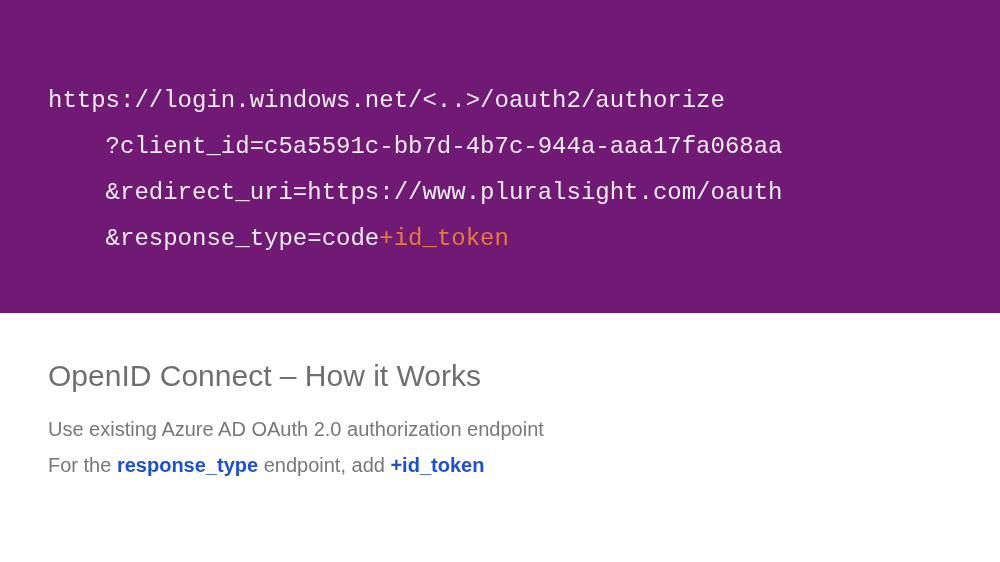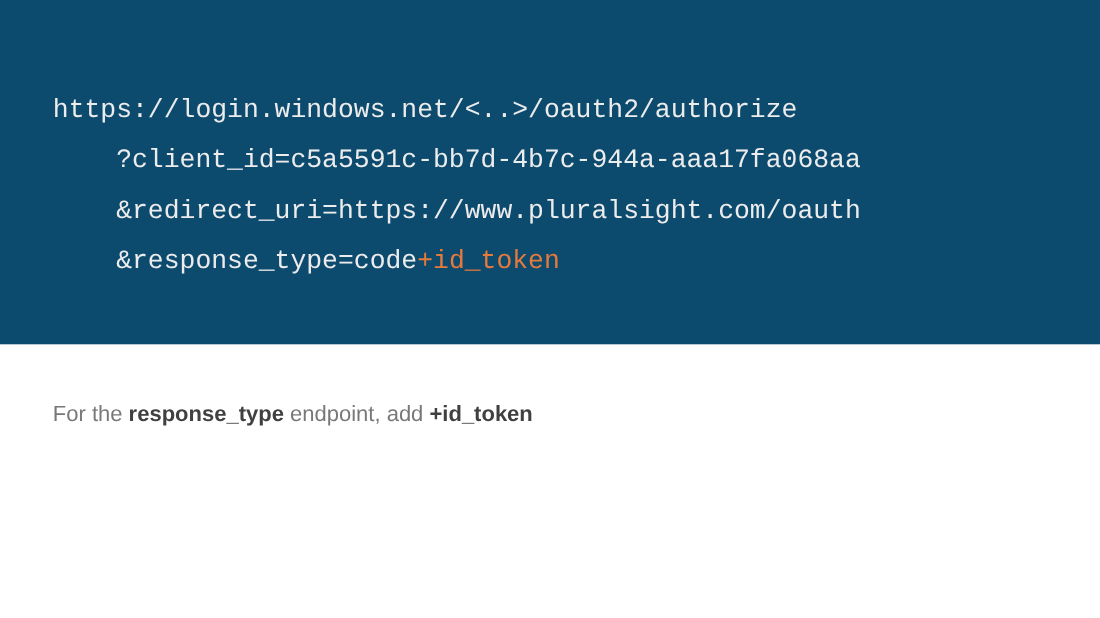--- a/index.html
+++ b/index.html
@@ -5,21 +5,21 @@
   html, body {
     margin: 0;
     padding: 0;
     width: 1000px;
     height: 562px;
     font-family: "Segoe UI", "Helvetica Neue", Arial, sans-serif;
     background: #ffffff;
     overflow: hidden;
   }
   .top {
-    background: #0c4a6e;
+    background: #701a75;
     height: 313px;
     box-sizing: border-box;
     padding: 78px 0 16px 48px;
   }
   .code {
     font-family: Consolas, "Menlo", "Courier New", monospace;
     font-size: 24px;
     line-height: 46px;
     color: #ececec;
     white-space: pre;
@@ -38,30 +38,32 @@
     color: #6f6f6f;
     margin: 0 0 18px 0;
   }
   .line {
     font-size: 20px;
     line-height: 36px;
     color: #787878;
   }
   .line .b {
     font-weight: 700;
-    color: #404040;
+    color: #1d4ed8;
   }
 </style>
 </head>
 <body>
 
 <div class="top">
   <div class="code"><span>https://login.windows.net/&lt;..&gt;/oauth2/authorize</span>
 <span>    ?client_id=c5a5591c-bb7d-4b7c-944a-aaa17fa068aa</span>
 <span>    &amp;redirect_uri=https://www.pluralsight.com/oauth</span>
 <span>    &amp;response_type=code</span><span class="hl">+id_token</span></div>
 </div>
 
 <div class="bottom">
+  <div class="title">OpenID Connect – How it Works</div>
+  <div class="line">Use existing Azure AD OAuth 2.0 authorization endpoint</div>
   <div class="line">
     <span>For the </span><span class="b">response_type</span><span> endpoint, add </span><span class="b">+id_token</span>
   </div>
 </div>
 
 </body></html>

